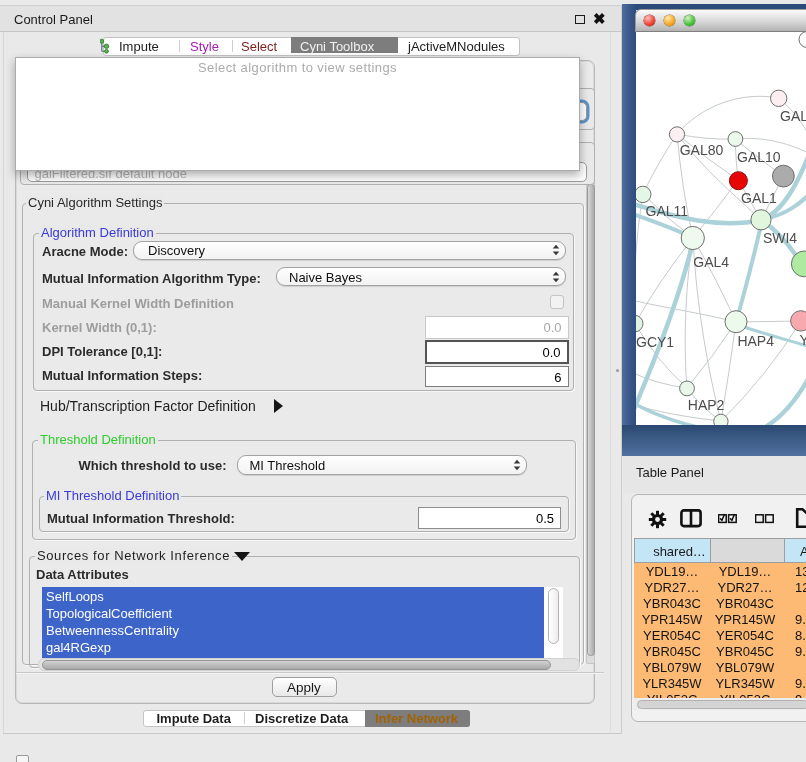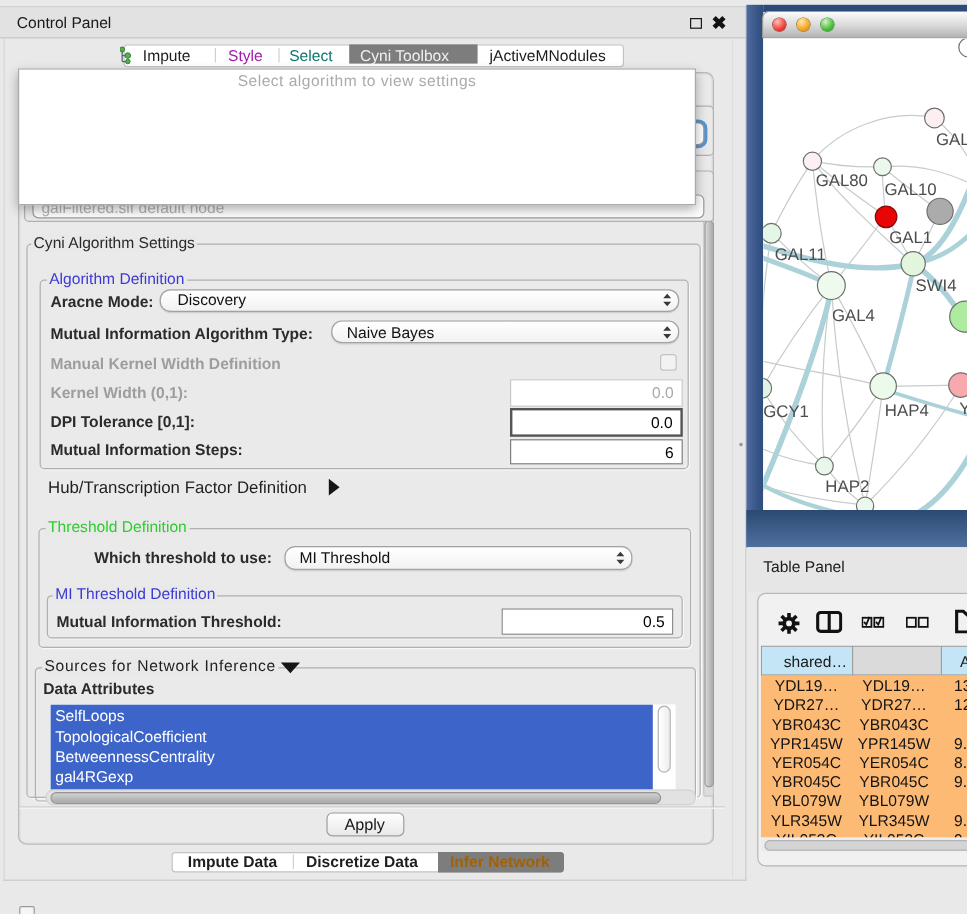--- a/index.html
+++ b/index.html
@@ -31,21 +31,21 @@
 <div class="abs" style="left:179px;top:39.5px;width:1px;height:12px;background:#cfcfcf;"></div>
 <div class="abs" style="left:232px;top:39.5px;width:1px;height:12px;background:#cfcfcf;"></div>
 <svg class="abs" style="left:100px;top:37px;" width="14" height="17" viewBox="0 0 14 17">
   <path d="M1.8 4.5 V14.3 M1.8 9.3 H6 M1.8 14.3 H6" fill="none" stroke="#5a6678" stroke-width="1.1"></path>
   <circle cx="1.8" cy="4.2" r="2" fill="#58b348" stroke="#2a7a2a" stroke-width="0.8"></circle>
   <circle cx="6.5" cy="9.3" r="2.3" fill="#58b348" stroke="#2a7a2a" stroke-width="0.8"></circle>
   <circle cx="6.5" cy="14.3" r="1.9" fill="#58b348" stroke="#2a7a2a" stroke-width="0.8"></circle>
 </svg>
 <div class="abs" style="left:119px;top:45.5px;font-size:13px;color:#1c1c1c;transform:translateY(-50%);">Impute</div>
 <div class="abs" style="left:190px;top:45.5px;font-size:13px;color:#a21caf;transform:translateY(-50%);">Style</div>
-<div class="abs" style="left:241px;top:45.5px;font-size:13px;color:#0f766e;transform:translateY(-50%);">Select</div>
+<div class="abs" style="left:241px;top:45.5px;font-size:13px;color:#7f1d1d;transform:translateY(-50%);">Select</div>
 <div class="abs" style="left:291px;top:37px;width:107px;height:15.5px;background:#7d7d7d;"></div>
 <div class="abs" style="left:300px;top:45.5px;font-size:13px;color:#f0f0f0;transform:translateY(-50%);">Cyni Toolbox</div>
 <div class="abs" style="left:408px;top:45.5px;font-size:13px;color:#1c1c1c;transform:translateY(-50%);">jActiveMNodules</div>
 
 <div class="abs" style="left:14.5px;top:60px;width:580px;height:644px;background:#eaeaea;border:1px solid #b9b9b9;border-radius:7px;box-shadow:inset 0 0 0 1px #d9d9d9;"></div>
 
 <div class="abs" style="left:586px;top:181px;width:9px;height:483px;background:#dcdcdc;border:1px solid #c6c6c6;border-radius:2px;"></div>
 <div class="abs" style="left:587px;top:184px;width:7.5px;height:472px;background:linear-gradient(90deg,#d8d8d8,#aaaaaa);border:1px solid #9a9a9a;border-radius:3.5px;"></div>
 
 <div class="abs" style="left:20px;top:88px;width:574.5px;height:42px;background:#e9e9e9;border:1px solid #b0b0b0;border-radius:4px;"></div>

